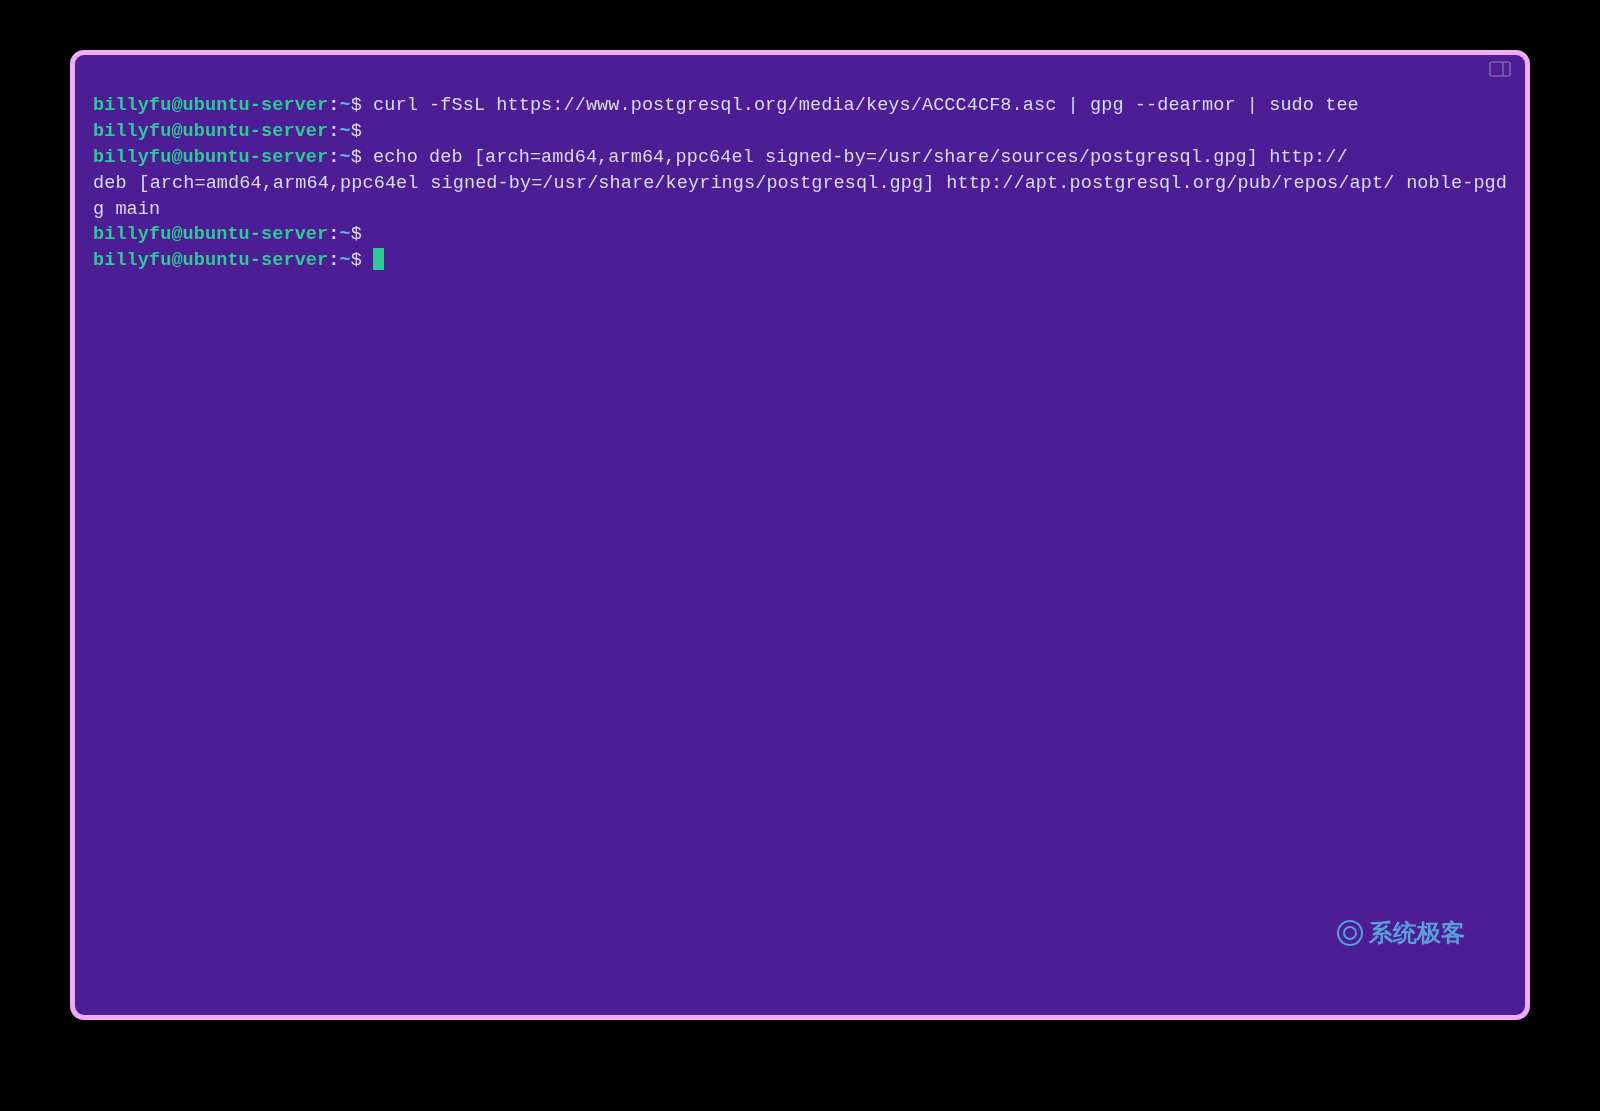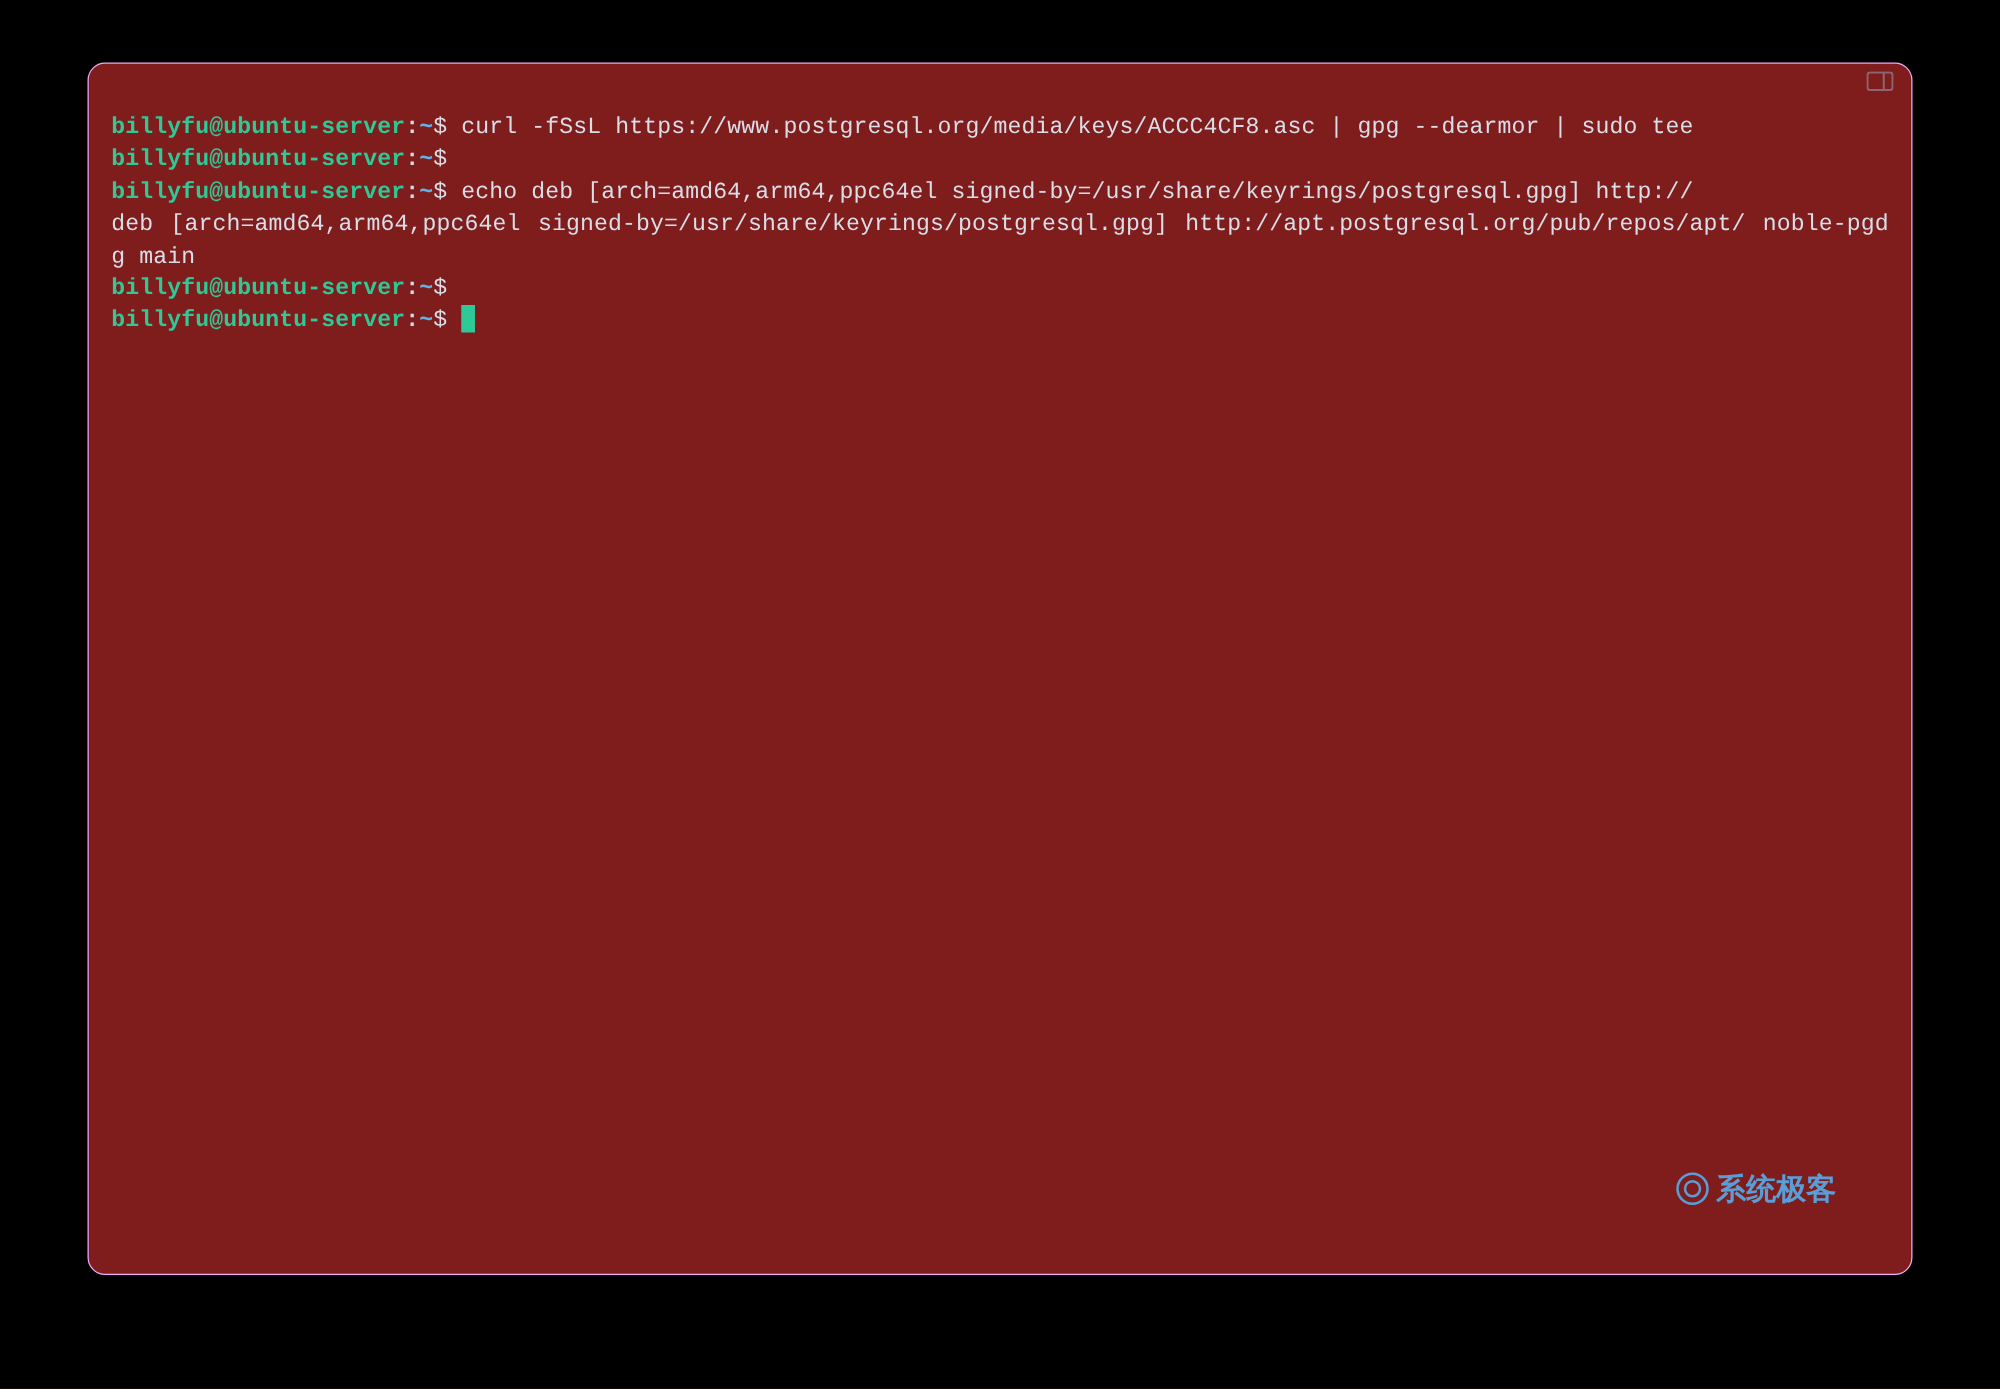--- a/index.html
+++ b/index.html
@@ -15,23 +15,23 @@
   display: flex;
   align-items: flex-start;
   justify-content: center;
   padding-top: 50px;
   font-family: 'Menlo', 'Monaco', 'Consolas', 'Courier New', monospace;
 }
 
 .terminal-window {
   width: 1460px;
   height: 970px;
-  background: #7f1d1d;
+  background: #4c1d95;
   border-radius: 14px;
-  border: 1px solid #f0abfc;
+  border: 5px solid #f0abfc;
   box-shadow: 0 20px 60px rgba(0,0,0,0.6);
   position: relative;
   overflow: hidden;
 }
 
 .titlebar {
   height: 28px;
   display: flex;
   align-items: center;
   justify-content: flex-end;
@@ -97,21 +97,21 @@
   width: 11px;
   height: 22px;
   background: #2ec997;
   vertical-align: text-bottom;
   margin-bottom: 1px;
 }
 
 .watermark {
   position: absolute;
   right: 60px;
-  bottom: 52px;
+  bottom: 66px;
   display: flex;
   align-items: center;
   gap: 6px;
   color: #5a9ed8;
 }
 
 .watermark-icon {
   width: 26px;
   height: 26px;
   border: 2.5px solid #5a9ed8;
@@ -150,21 +150,21 @@
     </span>
   </div>
 
   <div class="terminal-content">
 
     <div class="line justify"><span class="prompt-user">billyfu@ubuntu-server</span><span class="prompt-colon">:</span><span class="prompt-path">~</span><span class="prompt-dollar">$</span><span class="cmd"> curl -fSsL https://www.postgresql.org/media/keys/ACCC4CF8.asc | gpg --dearmor | sudo tee</span></div>
 
 
     <div class="line"><span class="prompt-user">billyfu@ubuntu-server</span><span class="prompt-colon">:</span><span class="prompt-path">~</span><span class="prompt-dollar">$</span></div>
 
-    <div class="line justify"><span class="prompt-user">billyfu@ubuntu-server</span><span class="prompt-colon">:</span><span class="prompt-path">~</span><span class="prompt-dollar">$</span><span class="cmd"> echo deb [arch=amd64,arm64,ppc64el signed-by=/usr/share/keyrings/postgresql.gpg] http://</span></div>
+    <div class="line justify"><span class="prompt-user">billyfu@ubuntu-server</span><span class="prompt-colon">:</span><span class="prompt-path">~</span><span class="prompt-dollar">$</span><span class="cmd"> echo deb [arch=amd64,arm64,ppc64el signed-by=/usr/share/sources/postgresql.gpg] http://</span></div>
 
 
     <div class="line justify"><span class="cmd">deb [arch=amd64,arm64,ppc64el signed-by=/usr/share/keyrings/postgresql.gpg] http://apt.postgresql.org/pub/repos/apt/ noble-pgdg main</span></div>
 
     <div class="line"><span class="prompt-user">billyfu@ubuntu-server</span><span class="prompt-colon">:</span><span class="prompt-path">~</span><span class="prompt-dollar">$</span></div>
 
     <div class="line"><span class="prompt-user">billyfu@ubuntu-server</span><span class="prompt-colon">:</span><span class="prompt-path">~</span><span class="prompt-dollar">$</span><span class="cmd"> </span><span class="cursor"></span></div>
 
   </div>
 

